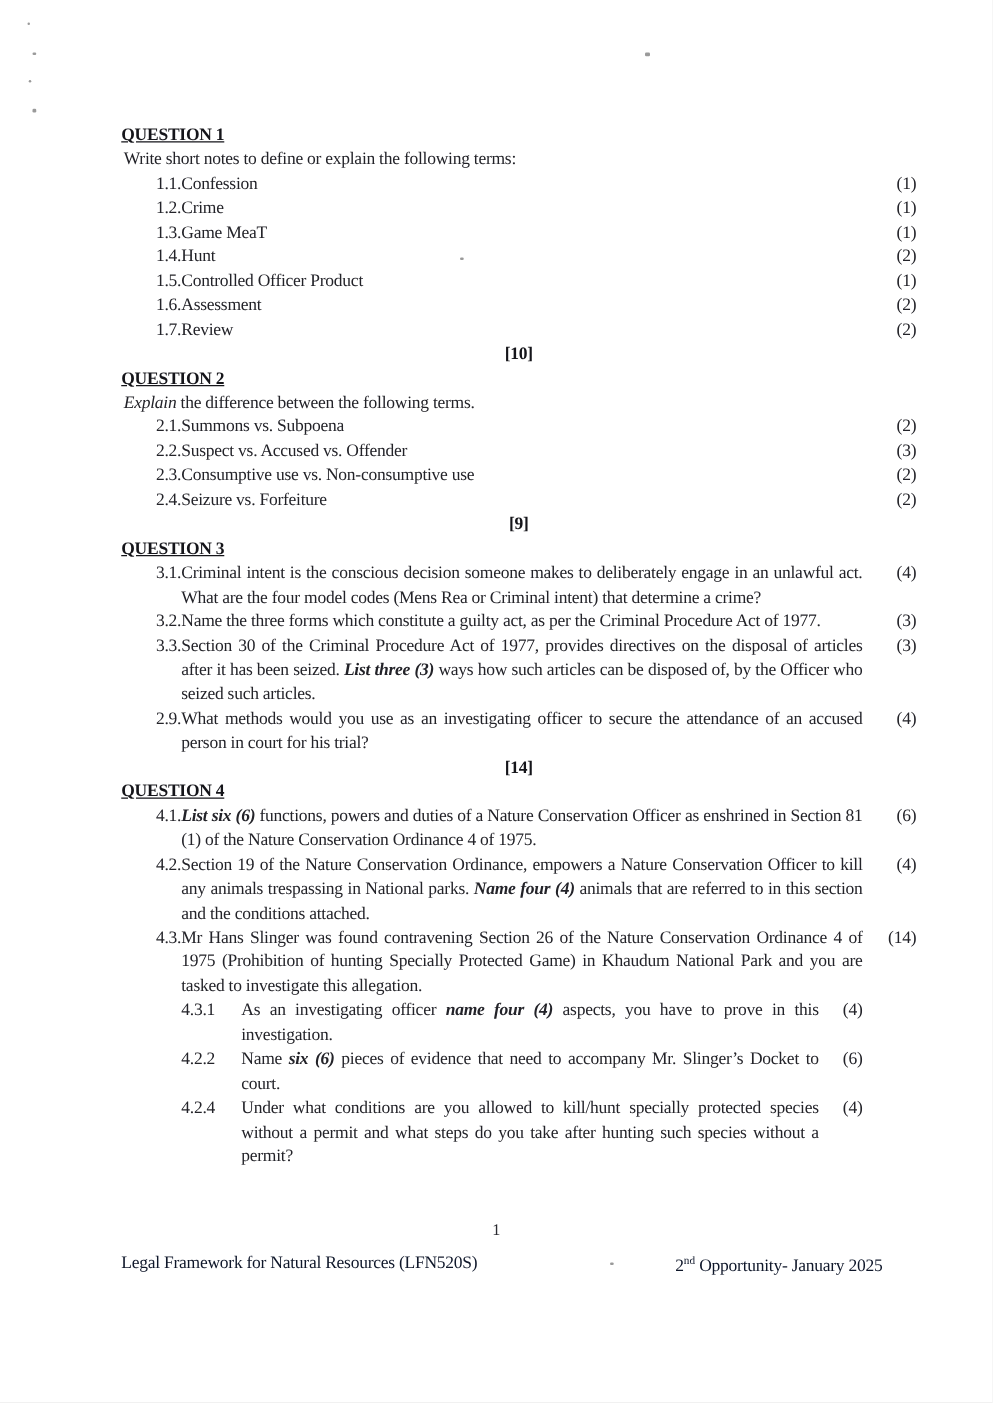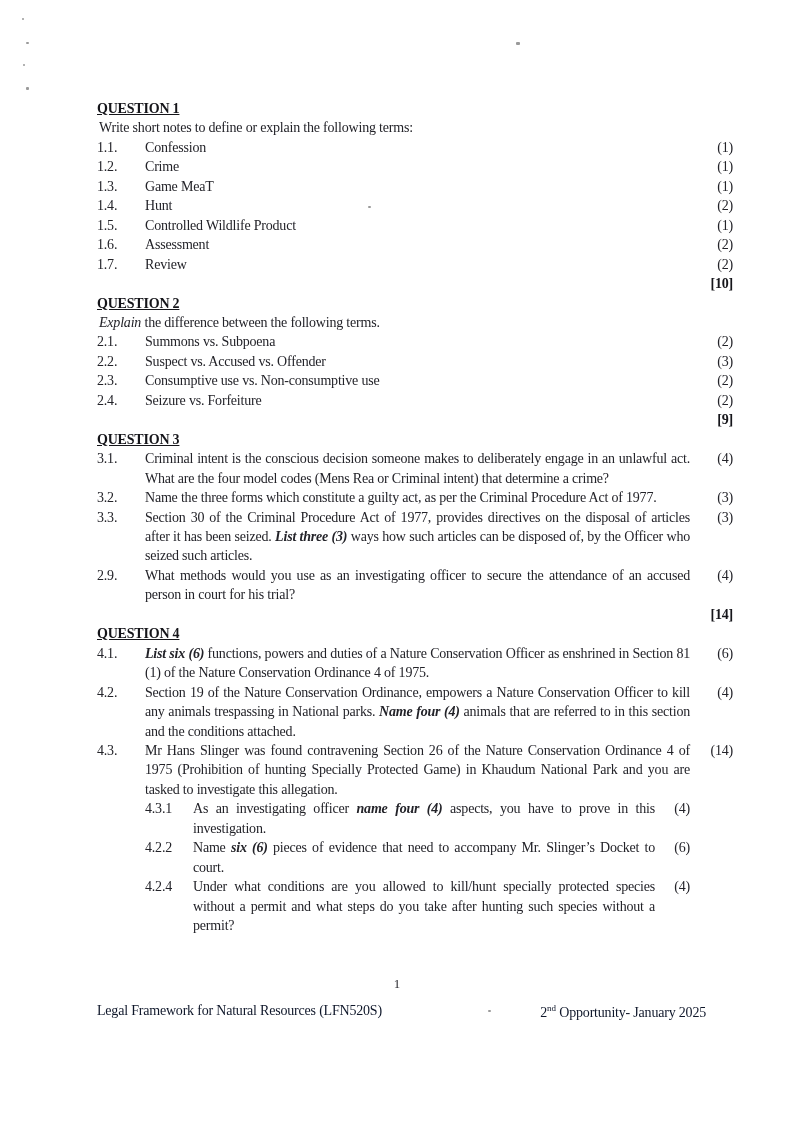--- a/index.html
+++ b/index.html
@@ -8,29 +8,29 @@
     font-family:Liberation Serif, serif;
     font-size:14px;letter-spacing:-0.2px;color:#232329;
     margin:0 auto;overflow:hidden;padding-left:45px;
   }
   .content{position:absolute;top:99px;left:97px;width:636px;}
   .row{line-height:19.45px;}
   .heading{font-weight:bold;color:#15151a;}
   .heading span{text-decoration:underline;}
   .intro{padding-left:2px;}
   .item{display:flex;}
-  .item > .num{width:48px;flex:none;}
+  .item > .num{width:48px;flex:none;text-align:right;}
   .item > .txt{width:545px;flex:none;}
   .txt.justify{text-align:justify;}
   .item > .mk{flex:1;text-align:right;}
   .sub{display:flex;margin-left:48px;width:545px;line-height:19.45px;}
   .sub > .num{width:48px;flex:none;}
   .sub > .txt{width:462px;flex:none;}
   .sub > .mk{flex:1;text-align:right;}
-  .total{text-align:right;font-weight:bold;color:#15151a;}
+  .total{text-align:center;font-weight:bold;color:#15151a;}
   .b{font-weight:bold;}
   .i{font-style:italic;}
   .pagenum{position:absolute;top:976px;left:0;width:794px;text-align:center;font-size:13px;color:#2a2a30;}
   .footer{position:absolute;top:1003px;left:97px;width:609px;display:flex;justify-content:space-between;color:#0f172a;}
   .footer .sup{font-size:9px;vertical-align:super;letter-spacing:0;}
   .speck{position:absolute;background:#9a9a9a;border-radius:1px;}
 </style>
 </head>
 <body>
 
@@ -63,21 +63,21 @@
           <div class="txt"><span>Game MeaT</span></div>
           <div class="mk">(1)</div>
         </div>
         <div class="item row">
           <div class="num">1.4.</div>
           <div class="txt"><span>Hunt</span></div>
           <div class="mk">(2)</div>
         </div>
         <div class="item row">
           <div class="num">1.5.</div>
-          <div class="txt"><span>Controlled Wildlife Product</span></div>
+          <div class="txt"><span>Controlled Officer Product</span></div>
           <div class="mk">(1)</div>
         </div>
         <div class="item row">
           <div class="num">1.6.</div>
           <div class="txt"><span>Assessment</span></div>
           <div class="mk">(2)</div>
         </div>
         <div class="item row">
           <div class="num">1.7.</div>
           <div class="txt"><span>Review</span></div>

